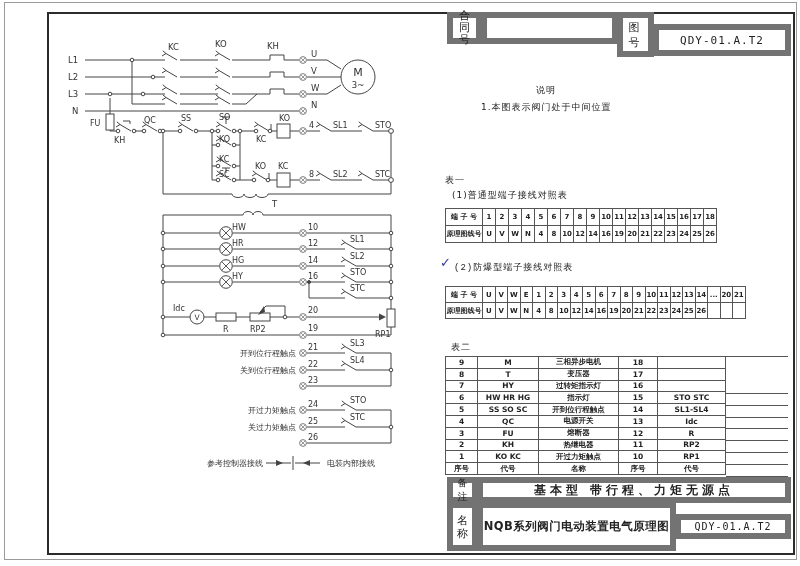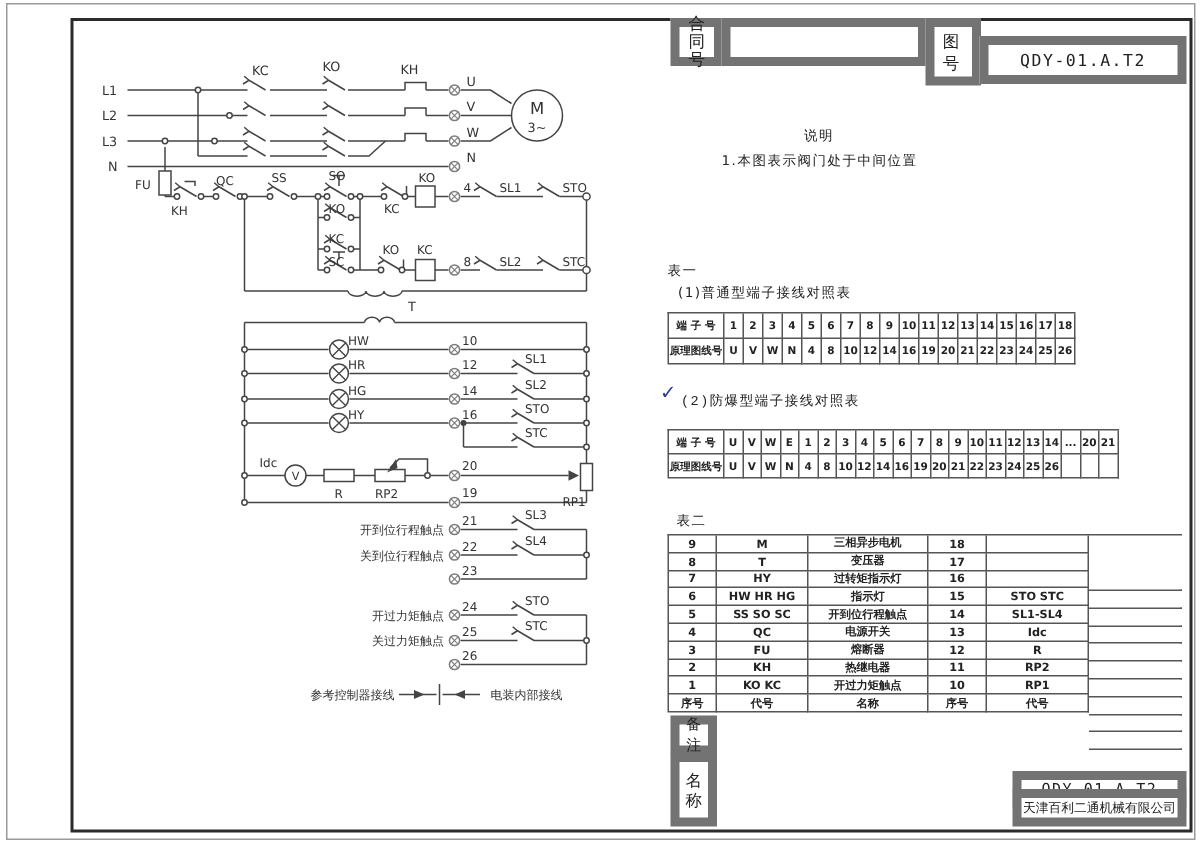--- a/index.html
+++ b/index.html
@@ -364,17 +364,18 @@
       </div>
     <div class="row">
         <div class="rep"><div class="cell i0">1</div><div class="cell i1">KO KC</div><div class="cell i2">开过力矩触点</div><div class="cell i3">10</div><div class="cell i4">RP1</div><div class="cell i5">位置电位器</div></div>
       </div>
     <div class="row">
         <div class="rep"><div class="cell i0">序号</div><div class="cell i1">代号</div><div class="cell i2">名称</div><div class="cell i3">序号</div><div class="cell i4">代号</div><div class="cell i5">名称</div></div>
       </div>
   </div>
 
   <div class="cell-box cn" style="left:447px;top:477px;width:31px;height:26px;font-size:10px;font-family:Liberation Serif, serif;">备注</div>
+  <div class="cell-box cn" style="left:477px;top:477px;width:314px;height:26px;font-size:12px;letter-spacing:4px;font-weight:600;">基本型  带行程、力矩无源点</div>
   <div class="cell-box cn" style="left:447px;top:502px;width:31px;height:49px;font-size:11px;line-height:13px;padding:0 9px;">名称</div>
+  <div class="cell-box cn" style="left:477px;top:502px;width:199px;height:49px;font-size:11.5px;font-weight:600;letter-spacing:0.5px;">NQB系列阀门电动装置电气原理图</div>
   <div class="cell-box code" style="left:675px;top:502px;width:116px;height:25px;font-size:10px;">QDY-01.A.T2</div>
-  <div class="cell-box cn" style="left:675px;top:526px;width:116px;height:25px;font-size:8.5px;">天津百利二通机械有限公司</div>
 
 </div>
 
 </body></html>

